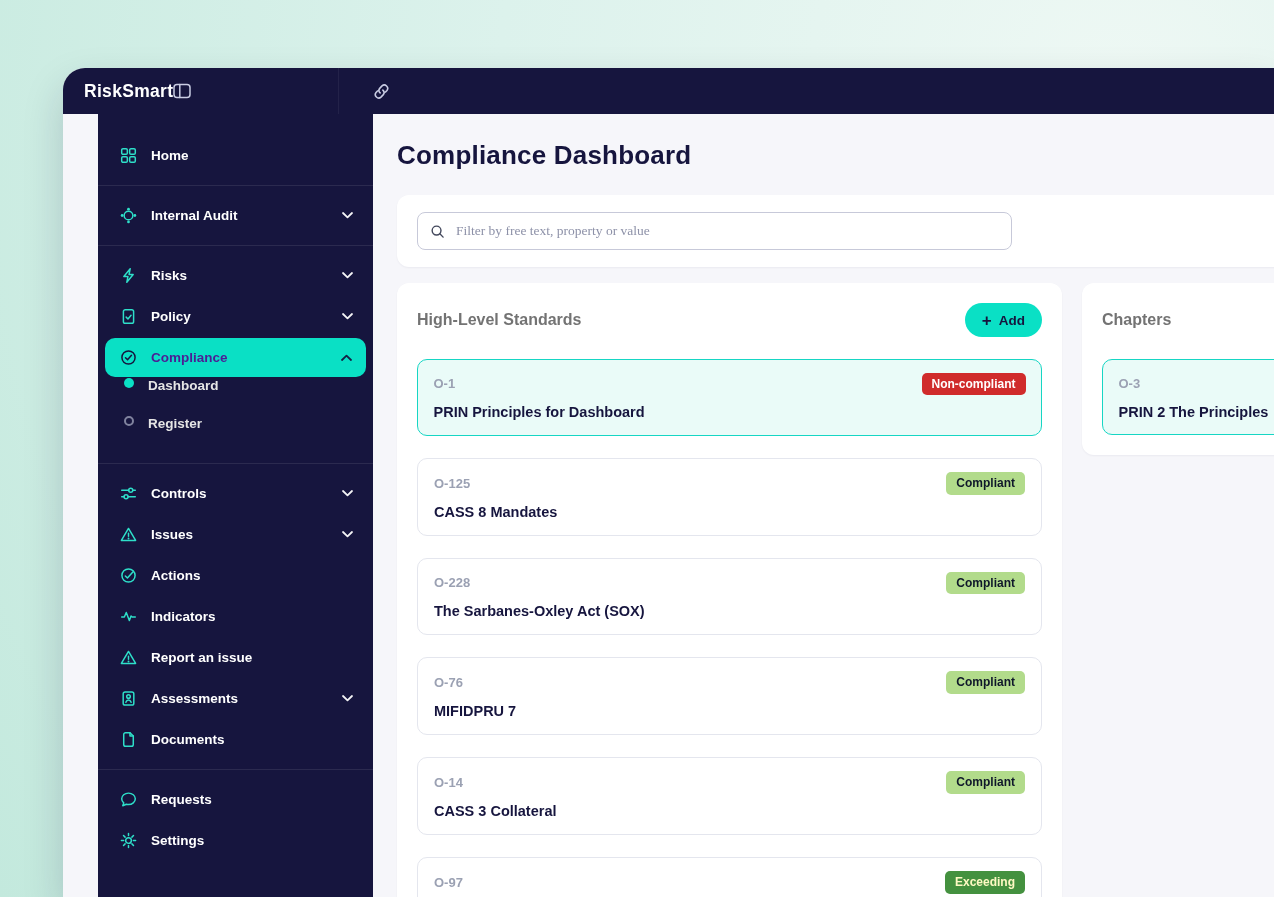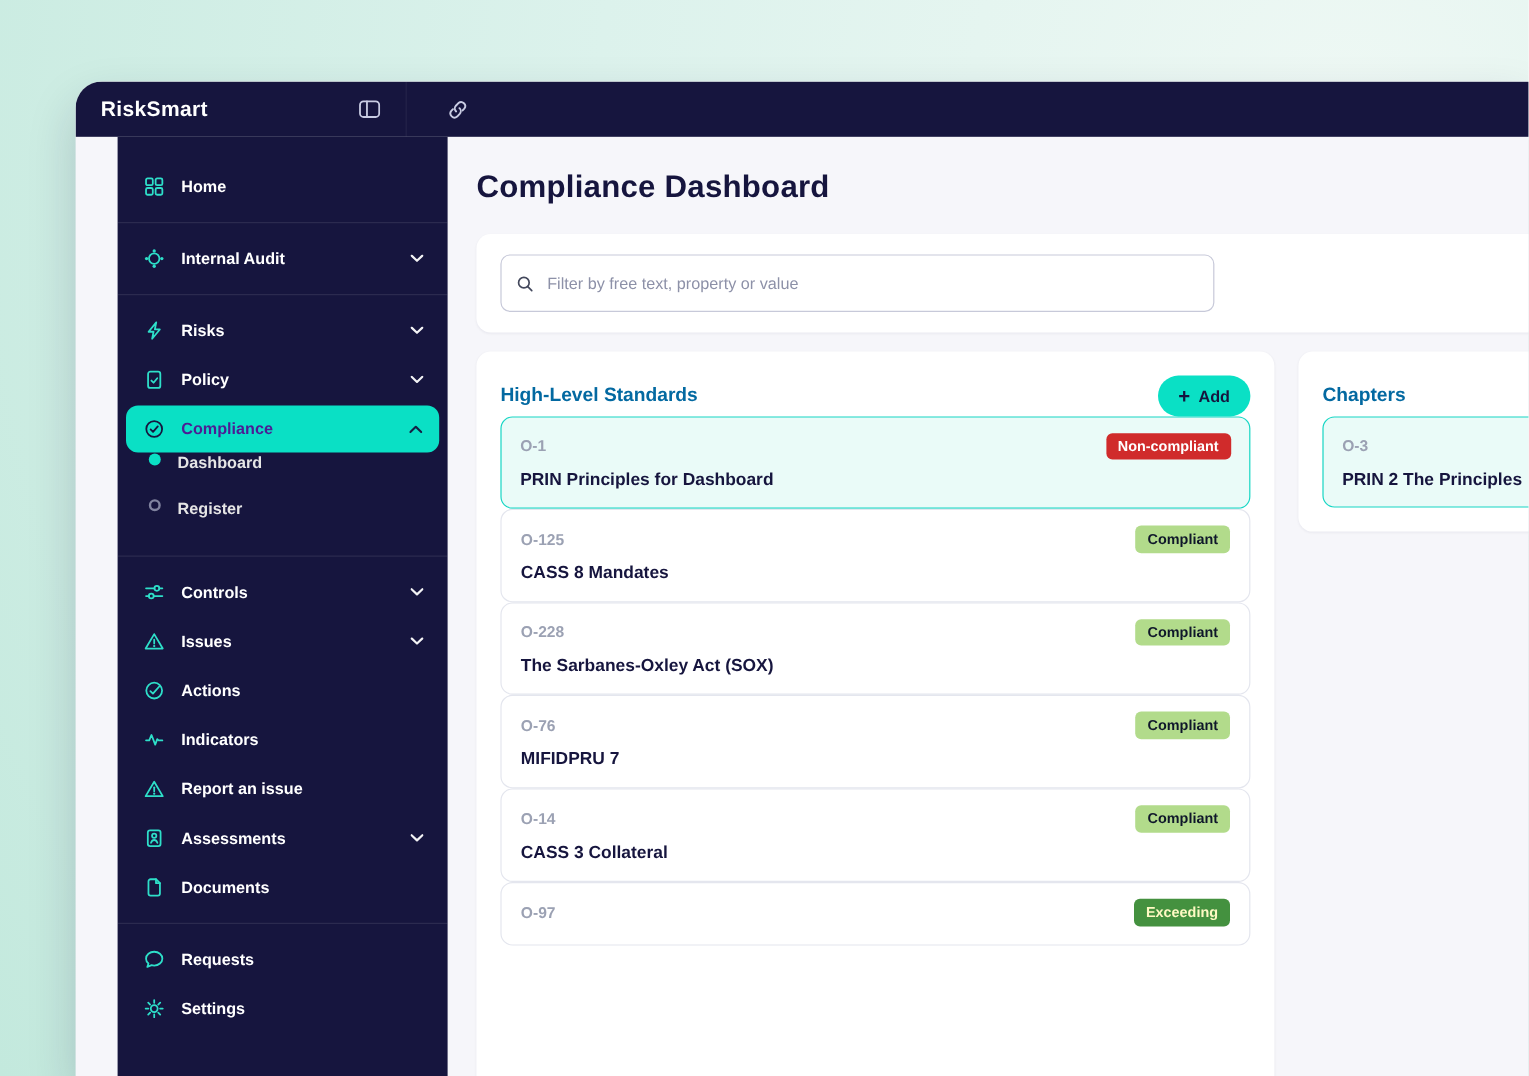--- a/index.html
+++ b/index.html
@@ -4,21 +4,21 @@
 <style>
   html,body{margin:0;padding:0;}
   body{width:1274px;height:897px;overflow:hidden;font-family:"Liberation Sans",sans-serif;}
   .viewport{position:relative;width:1274px;height:897px;overflow:hidden;
     background:radial-gradient(circle at 88% 10%, #eef8f4 0%, #dcf2ec 45%, #c3e9dd 100%);}
   .app-window{position:absolute;left:63px;top:68px;right:0;bottom:0;border-top-left-radius:22px;
     overflow:hidden;display:flex;flex-direction:column;background:#F6F6FA;
     box-shadow:0 18px 40px rgba(22,21,62,.18);}
   
   .topbar{flex:0 0 46px;height:46px;background:#16153E;display:flex;align-items:stretch;}
-  .topbar-left{width:275px;flex:0 0 275px;display:flex;align-items:center;justify-content:space-between;
+  .topbar-left{width:275px;flex:0 0 275px;display:flex;align-items:center;
     padding:0 21px;box-sizing:border-box;}
   .brand{color:#fff;font-weight:800;font-size:17.5px;letter-spacing:.3px;}
   .tb-icon{color:#C9CCE3;display:flex;align-items:center;cursor:pointer;}
   .topbar-main{flex:1;display:flex;align-items:center;padding-left:34px;border-left:1px solid rgba(255,255,255,.06);}
   
   .body-row{flex:1;display:flex;min-height:0;padding-left:35px;}
   .sidebar{width:275px;flex:0 0 275px;background:#16153E;padding-top:12px;overflow:hidden;}
   .nav-section{padding:9px 0;}
   .nav-section + .nav-section{border-top:1px solid rgba(255,255,255,.09);}
   .nav-item{height:41px;display:flex;align-items:center;gap:14px;padding:0 20px 0 22px;
@@ -35,37 +35,37 @@
   .nav-sub{height:38px;display:flex;gap:14px;padding:0 20px 0 26px;
     color:#e5e5e5;font-size:13.5px;font-weight:700;cursor:pointer;}
   .bullet{width:10px;height:10px;border-radius:50%;flex:0 0 10px;box-sizing:border-box;}
   .bullet.filled{background:#0AE0C5;}
   .bullet.empty{border:2px solid #80839F;}
   
   .main{flex:1;min-width:0;padding:26px 0 0 24px;overflow:hidden;}
   .page-title{margin:0;font-size:26px;font-weight:800;color:#16153E;letter-spacing:.2px;line-height:31px;}
   .filter-card{margin-top:24px;margin-right:-14px;background:#fff;border-radius:12px;padding:17px 20px;
     box-shadow:0 1px 2px rgba(22,21,62,.05);}
-  .filter-input{width:595px;height:48px;border:1px solid #C7C9D9;border-radius:8px;display:flex;
-    align-items:center;gap:9px;padding:0 12px;box-sizing:border-box;background:#fff;}
+  .filter-input{width:595px;height:38px;border:1px solid #C7C9D9;border-radius:8px;display:flex;
+    align-items:center;gap:9px;padding:0 12px;box-sizing:border-box;background:#fff;font-family:Liberation Serif, serif;}
   .filter-input input{border:none;outline:none;flex:1;font-size:13.5px;color:#43485C;
     font-family:inherit;background:transparent;}
   .filter-input input::placeholder{color:#8D91A8;}
   .search-icon{display:flex;color:#43485C;}
   .board{display:flex;gap:20px;margin-top:16px;align-items:flex-start;}
   .column{background:#fff;border-radius:12px;padding:20px;box-sizing:border-box;flex:none;
     box-shadow:0 1px 2px rgba(22,21,62,.05);}
   .column.standards{width:665px;min-height:660px;}
   .column.chapters{width:420px;}
   .col-head{display:flex;align-items:center;justify-content:space-between;min-height:34px;}
-  .col-title{margin:0;font-size:16px;font-weight:800;color:#0369a1;}
+  .col-title{margin:0;font-size:16px;font-weight:800;color:#737373;}
   .add-btn{display:flex;align-items:center;gap:7px;background:#0AE0C5;color:#16153E;border:none;
     border-radius:18px;padding:0 17px;height:34px;font-size:13.5px;font-weight:800;font-family:inherit;cursor:pointer;}
   .add-btn .plus{font-size:17px;font-weight:700;line-height:1;}
-  .card{border:1px solid #E4E6EE;border-radius:10px;padding:13px 16px 15px;
+  .card{margin-top:22px;border:1px solid #E4E6EE;border-radius:10px;padding:13px 16px 15px;
     background:#fff;cursor:pointer;}
   .card.selected{background:#EAFBF8;border:1.5px solid #16D6C4;padding:12.5px 15.5px 14.5px;}
   .card-top{display:flex;align-items:center;justify-content:space-between;min-height:22px;}
   .card-id{color:#9BA1B3;font-size:13px;font-weight:700;}
   .badge{font-size:12px;font-weight:700;padding:3px 10px;border-radius:5px;line-height:1.4;white-space:nowrap;}
   .badge.non-compliant{background:#D02B2B;color:#fff;}
   .badge.compliant{background:#B2DB8B;color:#0f172a;}
   .badge.exceeding{background:#44913F;color:#fef9c3;}
   .card-name{margin-top:9px;font-size:14.5px;font-weight:800;color:#16153E;}
 </style>

